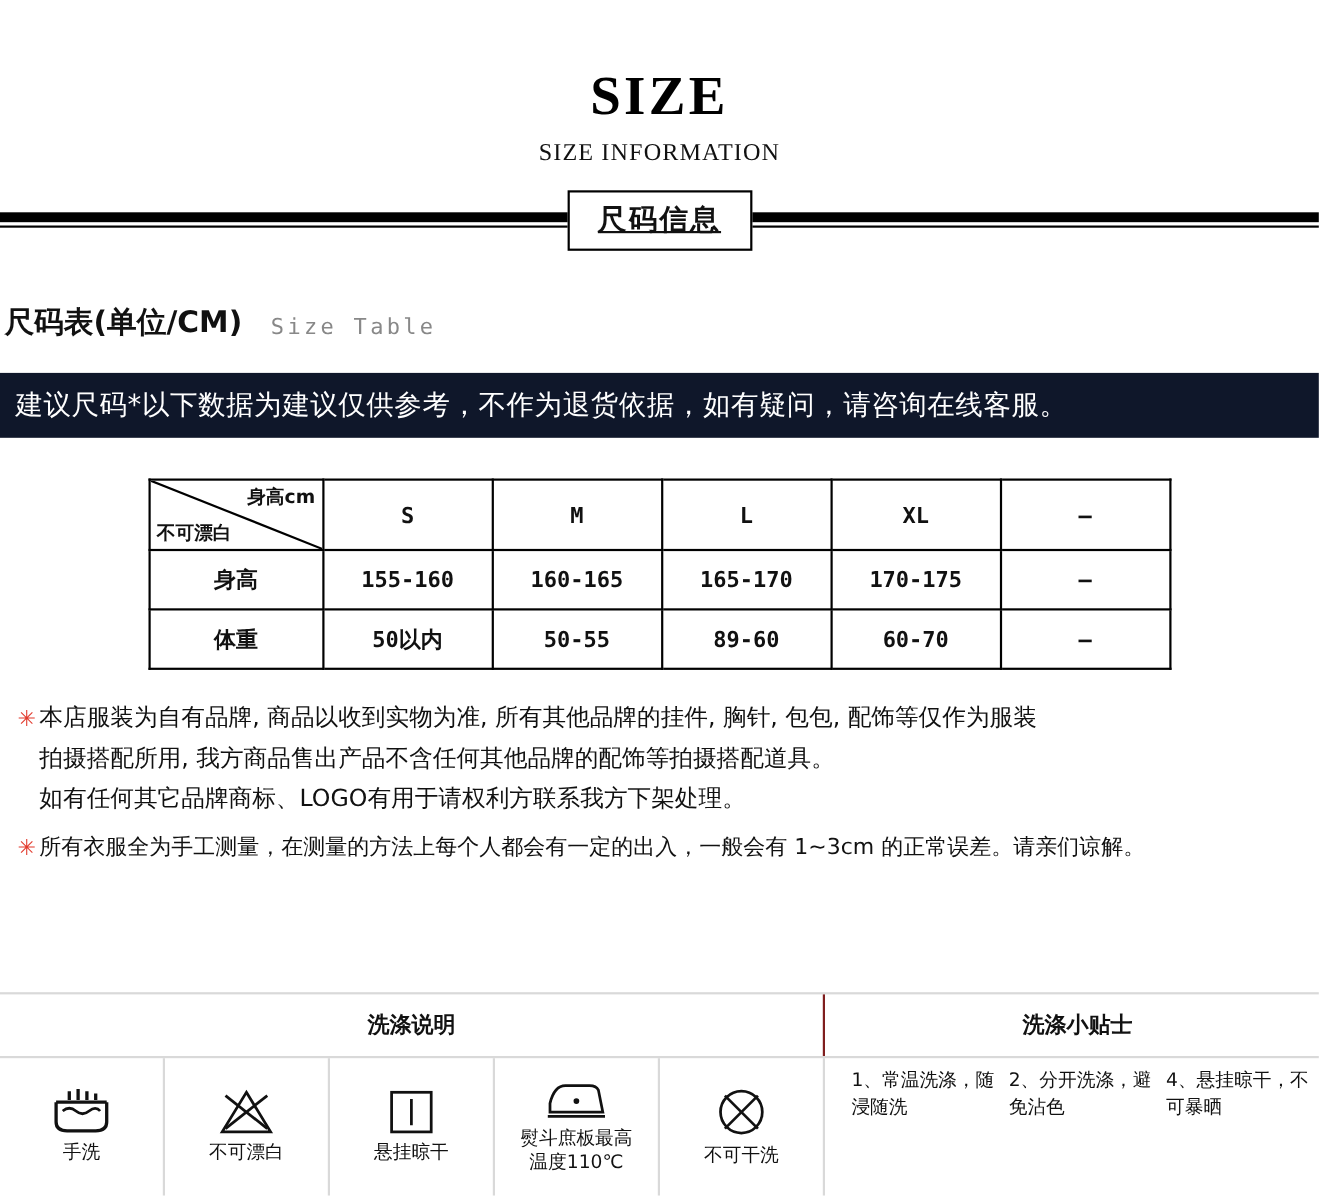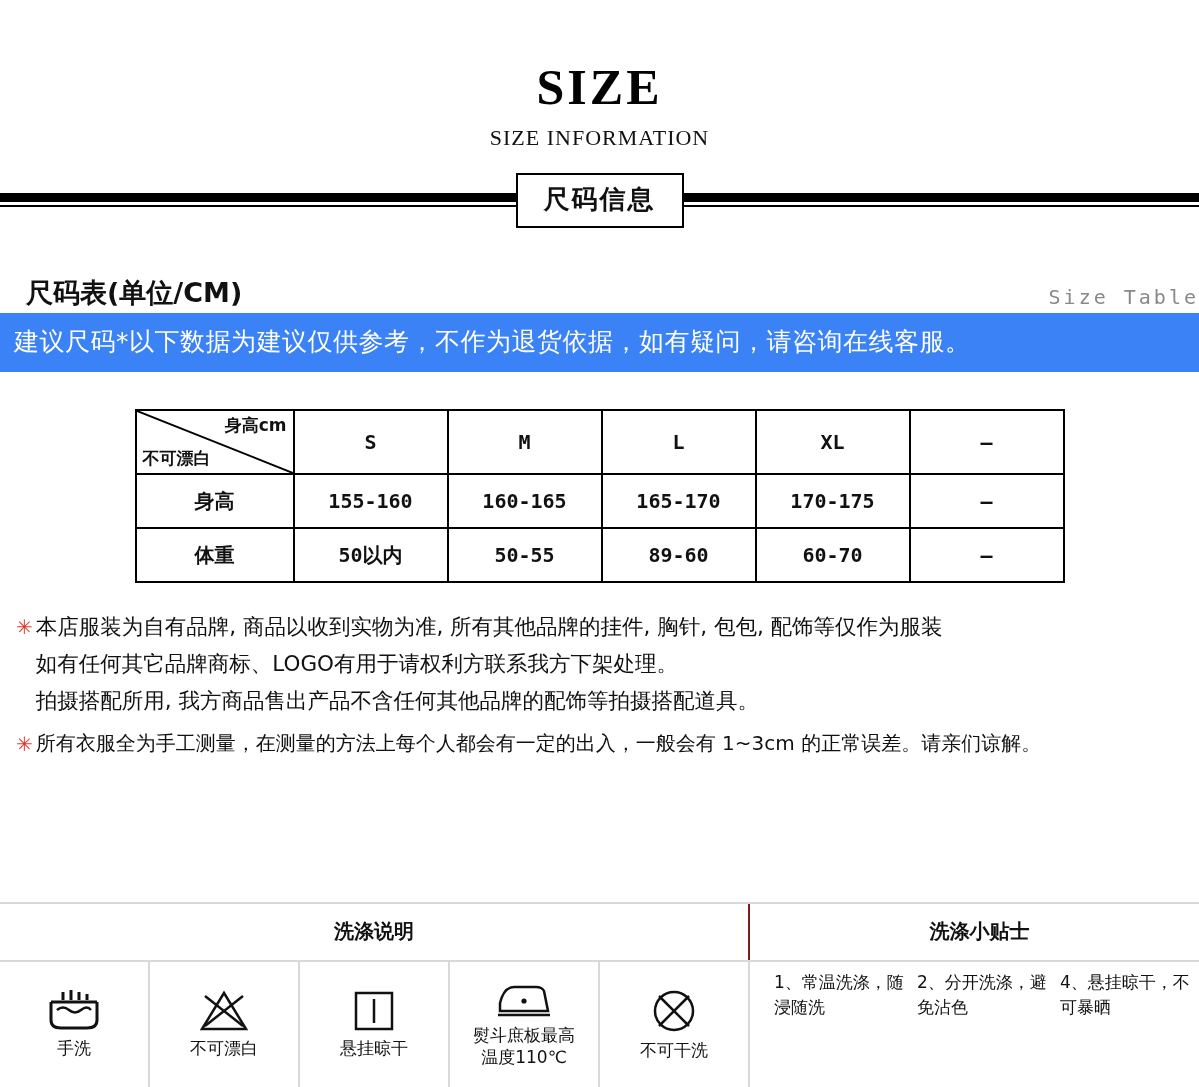--- a/index.html
+++ b/index.html
@@ -29,38 +29,39 @@
     background:#000;
   }
   .rule-line.thin{ top:34px; height:2px; background:#000; }
   .badge{
     position:absolute; left:50%; transform:translateX(-50%);
     top:2px;
     background:#fff; border:2px solid #000;
     padding:7px 26px 9px 26px;
     font-size:26px; font-weight:bold; letter-spacing:2px;
     font-family:"DejaVu Sans","Liberation Sans",sans-serif;
+    text-decoration:underline;
   }
   
   .sec-title{
-    margin:44px 0 0 26px;
-    display:flex; align-items:flex-end; justify-content:space-between;
+    margin:44px 0 0 4px;
+    display:flex; align-items:flex-end; gap:26px;
   }
   .sec-title .cn{
     font-size:27px; font-weight:bold; letter-spacing:0px;
     font-family:"DejaVu Sans","Liberation Sans",sans-serif;
   }
   .sec-title .en{
     font-size:20px; color:#888; letter-spacing:3px;
     font-family:"DejaVu Sans Mono","Liberation Mono",monospace;
     padding-bottom:2px;
   }
   .notice-bar{
-    margin-top:2px;
-    background:#3b82f6; color:#fff;
+    margin-top:28px;
+    background:#0f172a; color:#fff;
     font-size:25px; letter-spacing:0.5px;
     padding:12px 14px 14px 14px;
     font-family:"DejaVu Sans","Liberation Sans",sans-serif;
   }
   
   .grid-wrap{ display:flex; justify-content:center; margin-top:37px;border-radius:28px; }
   table.size-grid{
     border-collapse:collapse;
     font-family:"DejaVu Sans Mono","Liberation Mono",monospace;
   }
@@ -193,22 +194,22 @@
     </tr>
   </tbody>
     </table>
 </div>
 
 <div class="notes">
   <div class="note">
     <span class="star">✳</span>
     <div>
       <p>本店服装为自有品牌, 商品以收到实物为准, 所有其他品牌的挂件, 胸针, 包包, 配饰等仅作为服装</p>
+      <p>拍摄搭配所用, 我方商品售出产品不含任何其他品牌的配饰等拍摄搭配道具。</p>
       <p>如有任何其它品牌商标、LOGO有用于请权利方联系我方下架处理。</p>
-      <p>拍摄搭配所用, 我方商品售出产品不含任何其他品牌的配饰等拍摄搭配道具。</p>
     </div>
   </div>
   <div class="note small" style="margin-top:6px;">
     <span class="star">✳</span>
     <div>
         <p>所有衣服全为手工测量，在测量的方法上每个人都会有一定的出入，一般会有 1~3cm 的正常误差。请亲们谅解。</p>
       </div>
   </div>
 </div>
 

